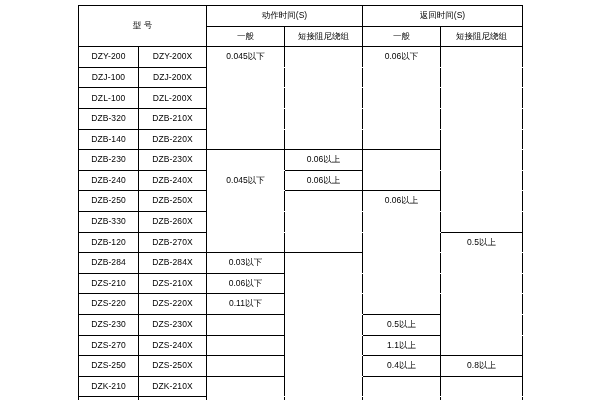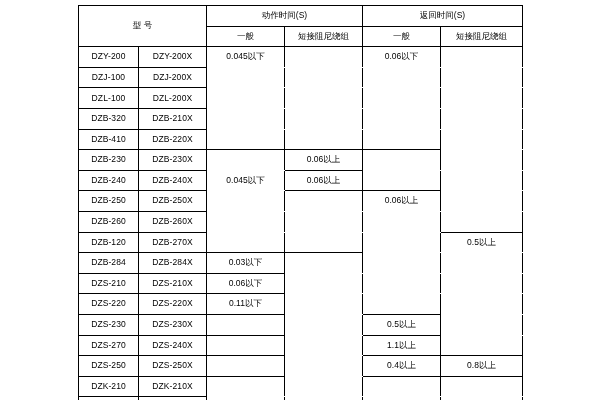--- a/index.html
+++ b/index.html
@@ -112,21 +112,21 @@
         </tr>
         <tr>
           <td class="model">DZB-320</td>
           <td class="modelx">DZB-210X</td>
           <td class="empty" style="border-top: none; border-bottom: 1px solid rgb(255, 255, 255);"></td>
           <td class="empty" style="border-top: none; border-bottom: 1px solid rgb(255, 255, 255);"></td>
           <td class="empty" style="border-top: none; border-bottom: 1px solid rgb(255, 255, 255);"></td>
           <td class="empty" style="border-top: none; border-bottom: 1px solid rgb(255, 255, 255);"></td>
         </tr>
         <tr>
-          <td class="model">DZB-410</td>
+          <td class="model">DZB-140</td>
           <td class="modelx">DZB-220X</td>
           <td class="empty" style="border-top: none;"></td>
           <td class="empty" style="border-top: none;"></td>
           <td class="empty" style="border-top: none;"></td>
           <td class="empty" style="border-top: none; border-bottom: 1px solid rgb(255, 255, 255);"></td>
         </tr>
         <tr>
           <td class="model">DZB-230</td>
           <td class="modelx">DZB-230X</td>
           <td class="empty" style="border-bottom: 1px solid rgb(255, 255, 255);"></td>
@@ -144,21 +144,21 @@
         </tr>
         <tr>
           <td class="model">DZB-250</td>
           <td class="modelx">DZB-250X</td>
           <td class="empty" style="border-top: none; border-bottom: 1px solid rgb(255, 255, 255);"></td>
           <td class="empty" style="border-bottom: 1px solid rgb(255, 255, 255);"></td>
           <td style="border-bottom: 1px solid rgb(255, 255, 255);">0.06以上</td>
           <td class="empty" style="border-top: none; border-bottom: 1px solid rgb(255, 255, 255);"></td>
         </tr>
         <tr>
-          <td class="model">DZB-260</td>
+          <td class="model">DZB-330</td>
           <td class="modelx">DZB-260X</td>
           <td class="empty" style="border-top: none; border-bottom: 1px solid rgb(255, 255, 255);"></td>
           <td class="empty" style="border-top: none; border-bottom: 1px solid rgb(255, 255, 255);"></td>
           <td class="empty" style="border-top: none; border-bottom: 1px solid rgb(255, 255, 255);"></td>
           <td class="empty" style="border-top: none;"></td>
         </tr>
         <tr>
           <td class="model">DZB-120</td>
           <td class="modelx">DZB-270X</td>
           <td class="empty" style="border-top: none;"></td>

